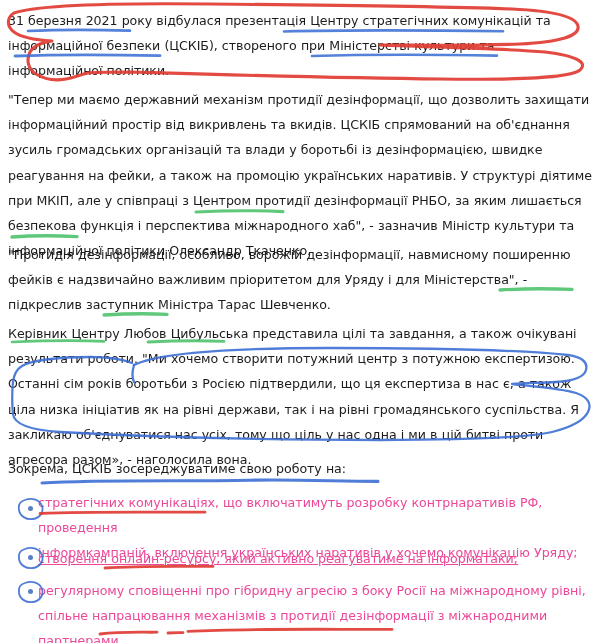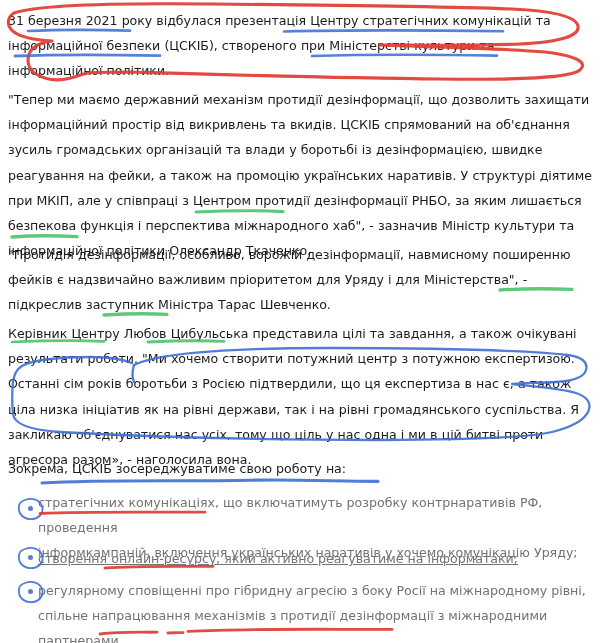--- a/index.html
+++ b/index.html
@@ -44,21 +44,21 @@
     word-spacing: 0.2px;
   }
 
   
   .bullet-row {
     position: absolute;
     left: 38px;
     width: 552px;
     font-size: 12.6px;
     line-height: 25.2px;
-    color: #737373;
+    color: #ec4899;
   }
 
   
   #ink-layer {
     position: absolute;
     inset: 0;
     z-index: 3;
     pointer-events: none;
   }
   #ink-layer svg { display: block; }

